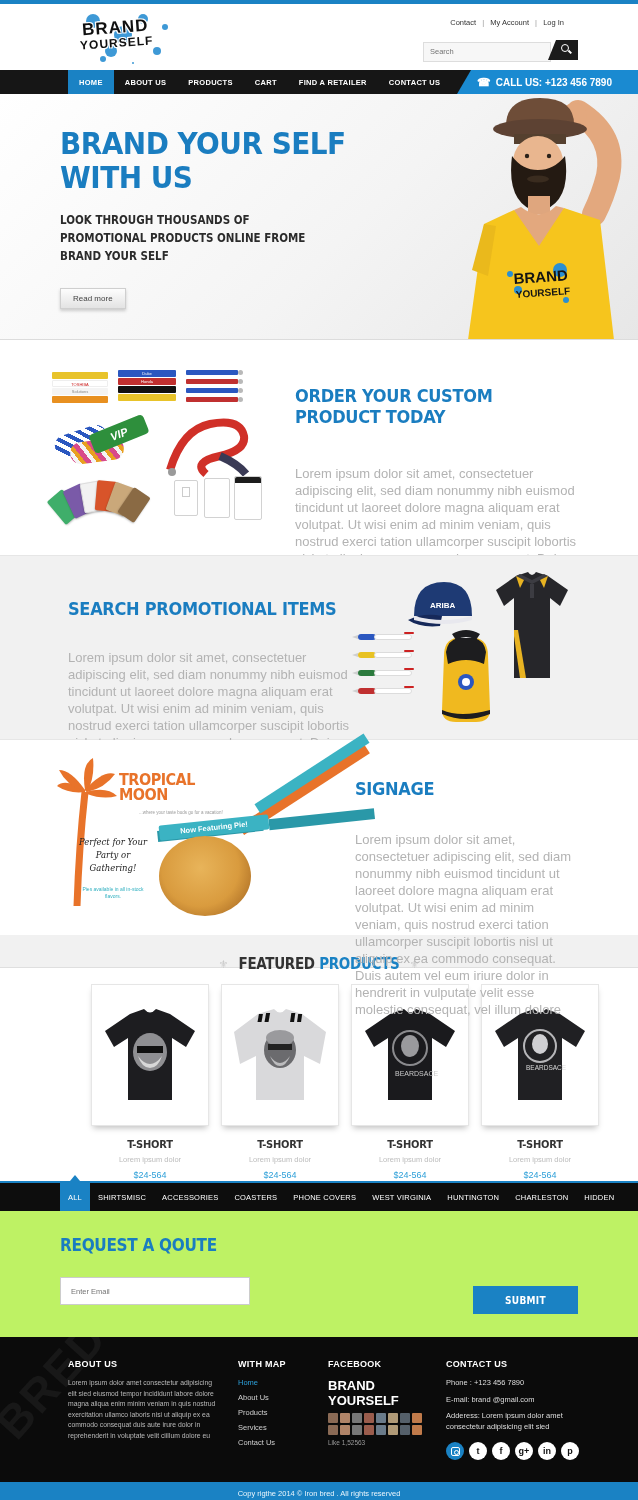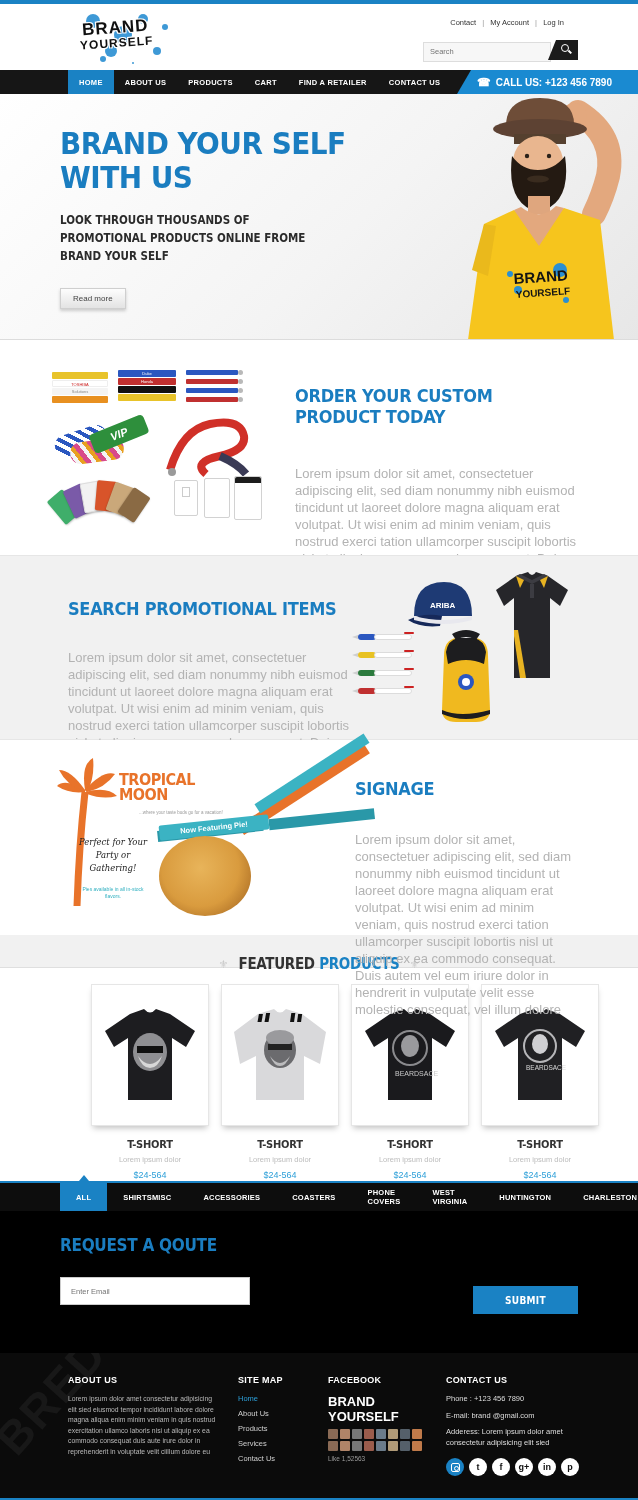--- a/index.html
+++ b/index.html
@@ -113,27 +113,27 @@
   .pcard { width:118px; }
   .pimg { width:118px; height:142px; background:#fff; border:1px solid #e6e6e6;
     box-shadow:0 4px 6px -2px rgba(0,0,0,.25); display:flex; align-items:center; justify-content:center; cursor:pointer; }
   .pname { text-align:center; font-size:11px; font-weight:bold; color:#333; margin-top:12px; letter-spacing:-.2px; }
   .pdesc { text-align:center; font-size:7.5px; color:#bcbcbc; margin-top:4px; }
   .pprice { text-align:center; font-size:9px; color:#2d9fd8; margin-top:6px; }
 
   
   .blue-line { height:2px; background:#1a82c4; }
   .filterbar { height:28px; background:#0d0d0d; display:flex; align-items:stretch; padding-left:60px; }
-  .ftab { font-size:7.5px; font-weight:bold; color:#fff; padding:0 16px; display:flex; align-items:center; cursor:pointer; letter-spacing:.2px; }
+  .ftab { font-size:7.5px; font-weight:normal; color:#fff; padding:0 8px; display:flex; align-items:center; cursor:pointer; letter-spacing:.2px; }
   .ftab.active { background:#1a82c4; position:relative; }
   .ftab.active::before { content:""; position:absolute; top:-8px; left:50%; margin-left:-5px;
     border-left:5px solid transparent; border-right:5px solid transparent; border-bottom:6px solid #1a82c4; }
 
   
-  .quote { height:142px; background:#000000; position:relative; }
+  .quote { height:126px; background:#bef264; position:relative; }
   .quote-title { position:absolute; left:60px; top:24px; font-size:17px; font-weight:bold; color:#1a7dc0; letter-spacing:-.3px; }
   .quote input { position:absolute; top:66px; height:28px; border:1px solid #ccc; background:#fff;
     font-size:7.5px; color:#888; padding:0 10px; outline:none; }
   .q-email { left:60px; width:190px; }
   .q-phone { left:268px; width:190px; }
   .q-submit { position:absolute; right:60px; top:66px; width:105px; height:28px; background:#1a82c4; color:#fff;
     border:none; font-size:10px; font-weight:bold; letter-spacing:.3px; cursor:pointer;margin-top:9px; }
 
   
   .footer { height:145px; background:#0b0b0b; position:relative; overflow:hidden; color:#c9c9c9; }
@@ -475,21 +475,21 @@
 </div>
 
 <div class="footer">
   <div class="wm">BRED</div>
   <div class="fcols">
     <div class="fcol f-about">
       <h4>ABOUT US</h4>
       <p>Lorem ipsum dolor amet consectetur adipisicing elit sied eiusmod tempor incididunt labore dolore magna aliqua enim minim veniam in quis nostrud exercitation ullamco laboris nisi ut aliquip ex ea commodo consequat duis aute irure dolor in reprehenderit in voluptate velit ciillum dolore eu</p>
     </div>
     <div class="fcol f-map">
-      <h4>SITE MAP</h4>
+      <h4>WITH MAP</h4>
       <div class="flink active">Home</div>
       <div class="flink">About Us</div>
       <div class="flink">Products</div>
       <div class="flink">Services</div>
       <div class="flink">Contact Us</div>
     </div>
     <div class="fcol f-fb">
       <h4>FACEBOOK</h4>
       <div class="fb-title">BRAND YOURSELF</div>
       <div class="fb-grid">

